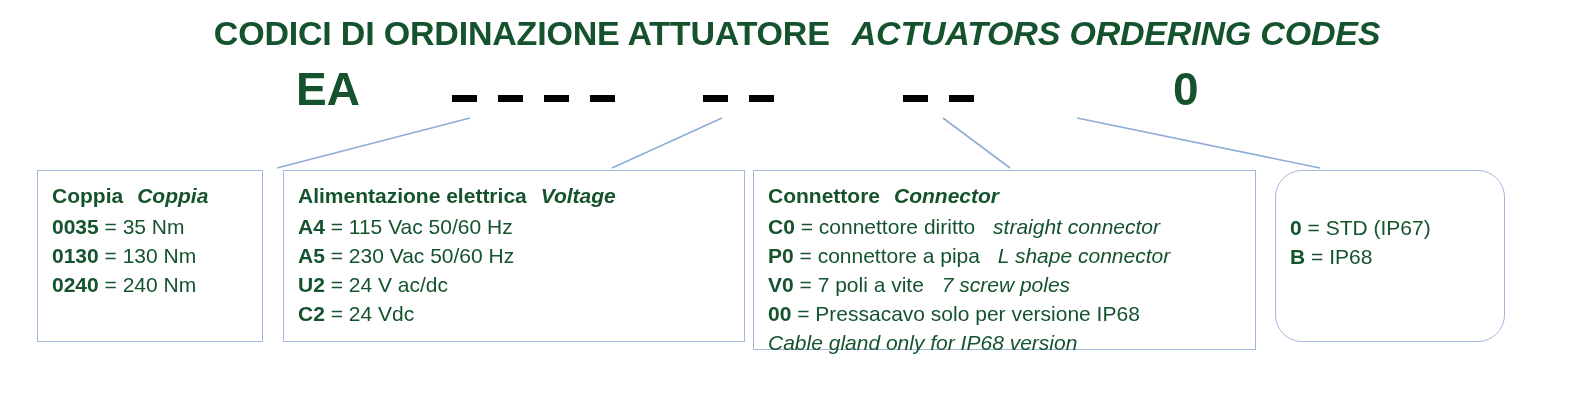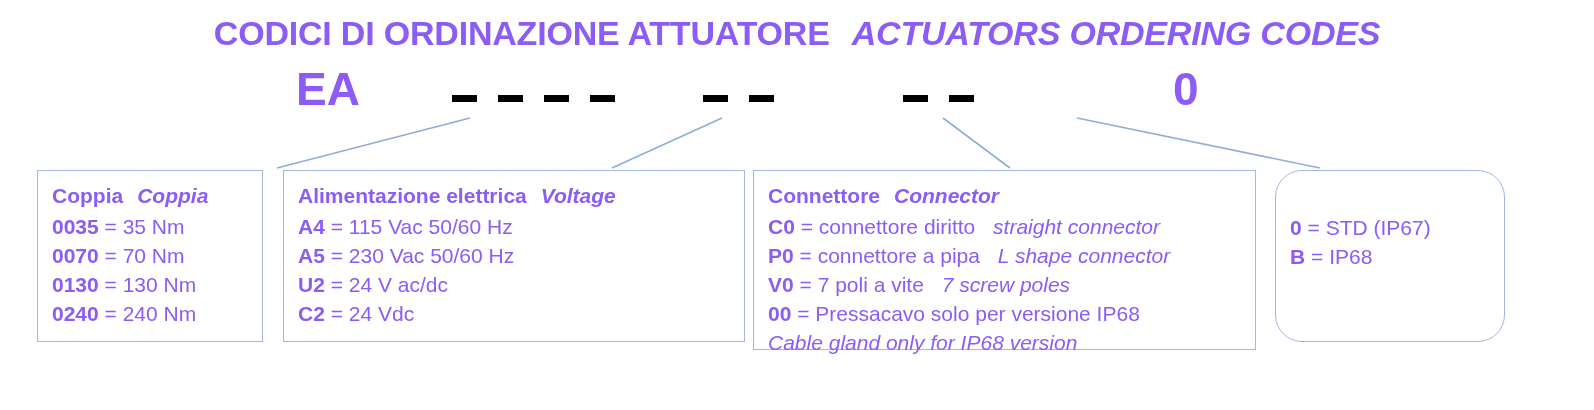--- a/index.html
+++ b/index.html
@@ -6,21 +6,21 @@
     margin: 0;
     padding: 0;
     background: #ffffff;
   }
   #page {
     position: relative;
     width: 1594px;
     height: 410px;
     background: #ffffff;
     font-family: "Liberation Sans", sans-serif;
-    color: #8b5cf6;
+    color: #14532d;
     overflow: hidden;
   }
 
   
   #title-row {
     position: absolute;
     left: 0;
     top: 14px;
     width: 1594px;
     text-align: center;
@@ -155,25 +155,20 @@
     <div class="box-inner">
       <div class="box-head">
         <span class="h-it">Coppia</span><span class="h-en">Coppia</span>
       </div>
       <div class="row">
         <span class="code">0035</span>
         <span class="eq">=</span>
         <span class="desc">35 Nm</span>
       </div>
       <div class="row">
-        <span class="code">0070</span>
-        <span class="eq">=</span>
-        <span class="desc">70 Nm</span>
-      </div>
-      <div class="row">
         <span class="code">0130</span>
         <span class="eq">=</span>
         <span class="desc">130 Nm</span>
       </div>
       <div class="row">
         <span class="code">0240</span>
         <span class="eq">=</span>
         <span class="desc">240 Nm</span>
       </div>
     </div>

